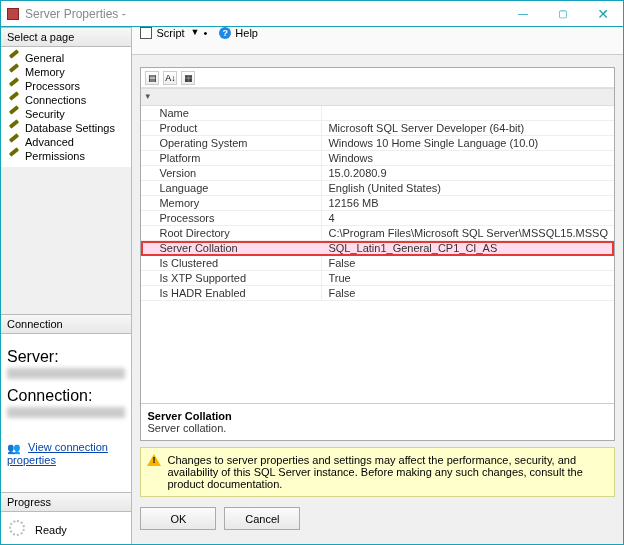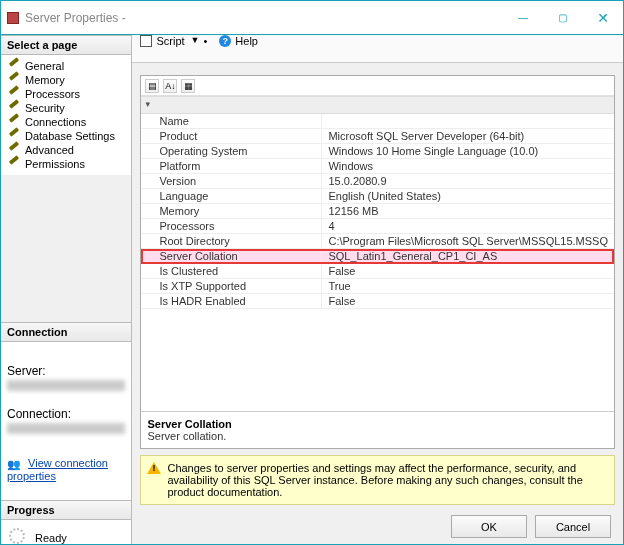--- a/index.html
+++ b/index.html
@@ -1,31 +1,31 @@
 <!DOCTYPE html>
 <html><head>
 <meta charset="utf-8">
 <style>
 *{box-sizing:border-box;margin:0;padding:0;font-family:"Segoe UI",Tahoma,sans-serif;font-size:11px;color:#000}
 body{background:#fff;width:624px;height:545px;overflow:hidden;border:1px solid #17a2b8}
-.titlebar{height:34px;background:#fff;border-bottom:1px solid #17a2b8;display:flex;align-items:center;padding-left:6px;color:#17a2b8}
+.titlebar{height:26px;background:#fff;border-bottom:1px solid #17a2b8;display:flex;align-items:center;padding-left:6px;color:#17a2b8}
 .titlebar .app-icon{width:12px;height:12px;background:#b44;border:1px solid #822;margin-right:6px}
 .titlebar .title-text{flex:1;font-size:12px;color:#888}
 .titlebar .win-btn{width:40px;height:26px;display:flex;align-items:center;justify-content:center;color:#17a2b8;font-size:10px}
 .titlebar .win-btn.close{font-size:14px}
 .outer{display:flex;height:calc(100% - 26px)}
 .left-col{width:156px;display:flex;flex-direction:column;background:#f0f0f0;border-right:1px solid #bbb}
-.panel-head{background:linear-gradient(#f7f7f7,#e8e8e8);border-bottom:1px solid #bbb;border-top:1px solid #bbb;padding:3px 6px;font-weight:bold}
+.panel-head{background:linear-gradient(#f7f7f7,#e8e8e8);border-bottom:1px solid #bbb;border-top:1px solid #bbb;padding:3px 6px;font-weight:normal}
 .panel-body{background:#fff;padding:4px 4px;flex:0 0 auto}
 .nav-list .nav-item{display:flex;align-items:flex-start;padding:1px 4px;cursor:default}
 .nav-list .nav-item .wrench{width:12px;height:12px;margin-right:4px;display:inline-block}
 .nav-list .nav-item .wrench::before{content:"";display:block;width:10px;height:4px;background:#6b6b00;transform:rotate(-40deg);border-radius:1px}
 .conn-section{flex:1;display:flex;flex-direction:column}
 .conn-body{background:#fff;padding:6px;flex:1}
-.conn-body .lbl{font-size:12px;margin-top:16px}
+.conn-body .lbl{font-size:16px;margin-top:8px}
 .conn-body .redact{height:11px;background:#333;filter:blur(2px);opacity:.25;margin:2px 0 6px 0}
 .conn-body .link{color:#0645AD;text-decoration:underline;cursor:pointer}
 .conn-body .group-icon{width:14px;height:12px;display:inline-block;margin-right:4px;vertical-align:middle}
 .conn-body .group-icon::before{content:"👥";font-size:11px}
 .progress-body{background:#fff;padding:8px;display:flex;align-items:flex-end}
 .spinner{width:16px;height:16px;border:2px dotted #bbb;border-radius:50%;margin-right:10px}
 .right-col{flex:1;display:flex;flex-direction:column}
 .toolbar{height:28px;background:#fafafa;border-bottom:1px solid #ccc;display:flex;padding:0 8px;gap:4px}
 .toolbar .script-icon{width:12px;height:12px;border:1px solid #555;background:#fff;display:inline-block}
 .toolbar .dd{font-size:9px;margin-left:2px}
@@ -41,21 +41,21 @@
 .prop-row.highlight{outline:2px solid #e53935;outline-offset:-2px;background:#fde}
 .prop-row .k{width:180px;padding:1px 6px 1px 18px;color:#333}
 .prop-row .v{flex:1;padding:1px 6px;border-left:1px solid #eee;color:#333;white-space:nowrap;overflow:hidden;text-overflow:ellipsis}
 .desc-pane{border-top:1px solid #ccc;padding:6px}
 .desc-pane .dn{font-weight:bold}
 .desc-pane .dv{color:#333}
 .warn-box{background:#ffffcc;border:1px solid #d6d68a;padding:6px 8px 6px 26px;position:relative;color:#333;margin-bottom:4px}
 .warn-box .wicon{position:absolute;left:6px;top:6px;width:14px;height:14px}
 .warn-box .wicon::before{content:"";display:block;width:0;height:0;border-left:7px solid transparent;border-right:7px solid transparent;border-bottom:12px solid #f7b500}
 .warn-box .wicon::after{content:"!";position:absolute;left:5px;top:1px;font-size:9px;font-weight:bold;color:#000}
-.btn-row{display:flex;justify-content:flex-end;gap:8px;padding:6px 4px 6px 0}
+.btn-row{display:flex;justify-content:flex-start;gap:8px;padding:6px 4px 6px 0}
 .btn-row button{width:76px;height:23px;background:linear-gradient(#fbfbfb,#e8e8e8);border:1px solid #aaa;font-size:11px}
 </style>
 </head>
 <body>
 
 <div class="titlebar">
   <span class="app-icon"></span>
   <span class="title-text">Server Properties -</span>
   <div class="win-btn">—</div>
   <div class="win-btn">▢</div>
@@ -74,25 +74,25 @@
           <div class="nav-item">
             <span class="wrench"></span>
             <span>Memory</span>
           </div>
           <div class="nav-item">
             <span class="wrench"></span>
             <span>Processors</span>
           </div>
           <div class="nav-item">
             <span class="wrench"></span>
+            <span>Connections</span>
+          </div>
+          <div class="nav-item">
+            <span class="wrench"></span>
             <span>Security</span>
-          </div>
-          <div class="nav-item">
-            <span class="wrench"></span>
-            <span>Connections</span>
           </div>
           <div class="nav-item">
             <span class="wrench"></span>
             <span>Database Settings</span>
           </div>
           <div class="nav-item">
             <span class="wrench"></span>
             <span>Advanced</span>
           </div>
           <div class="nav-item">

